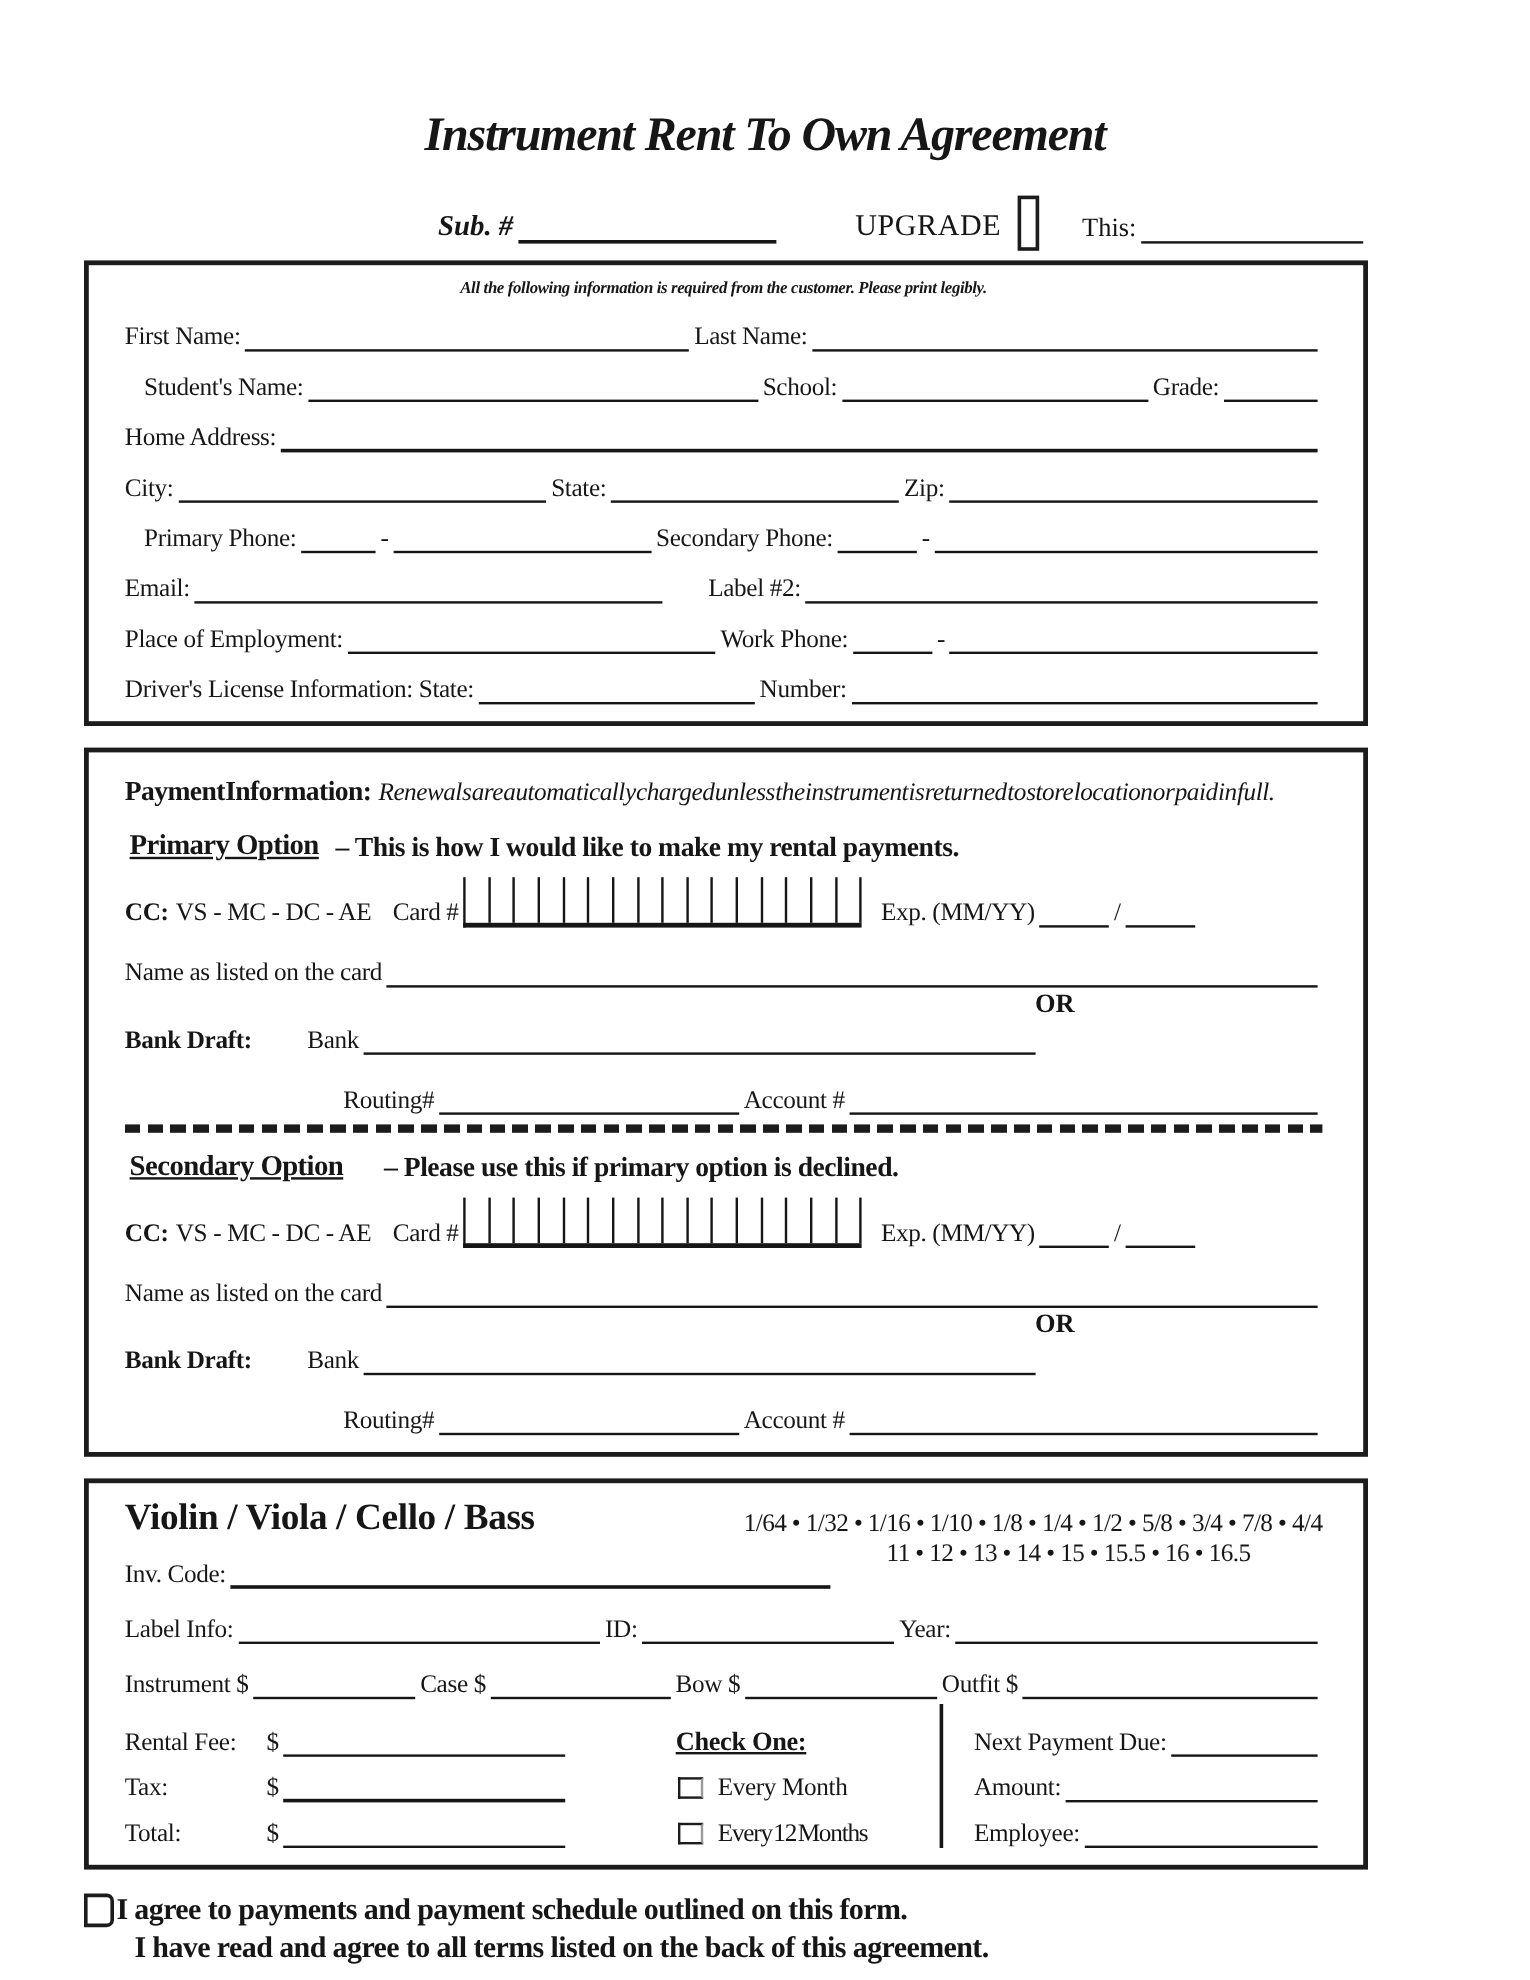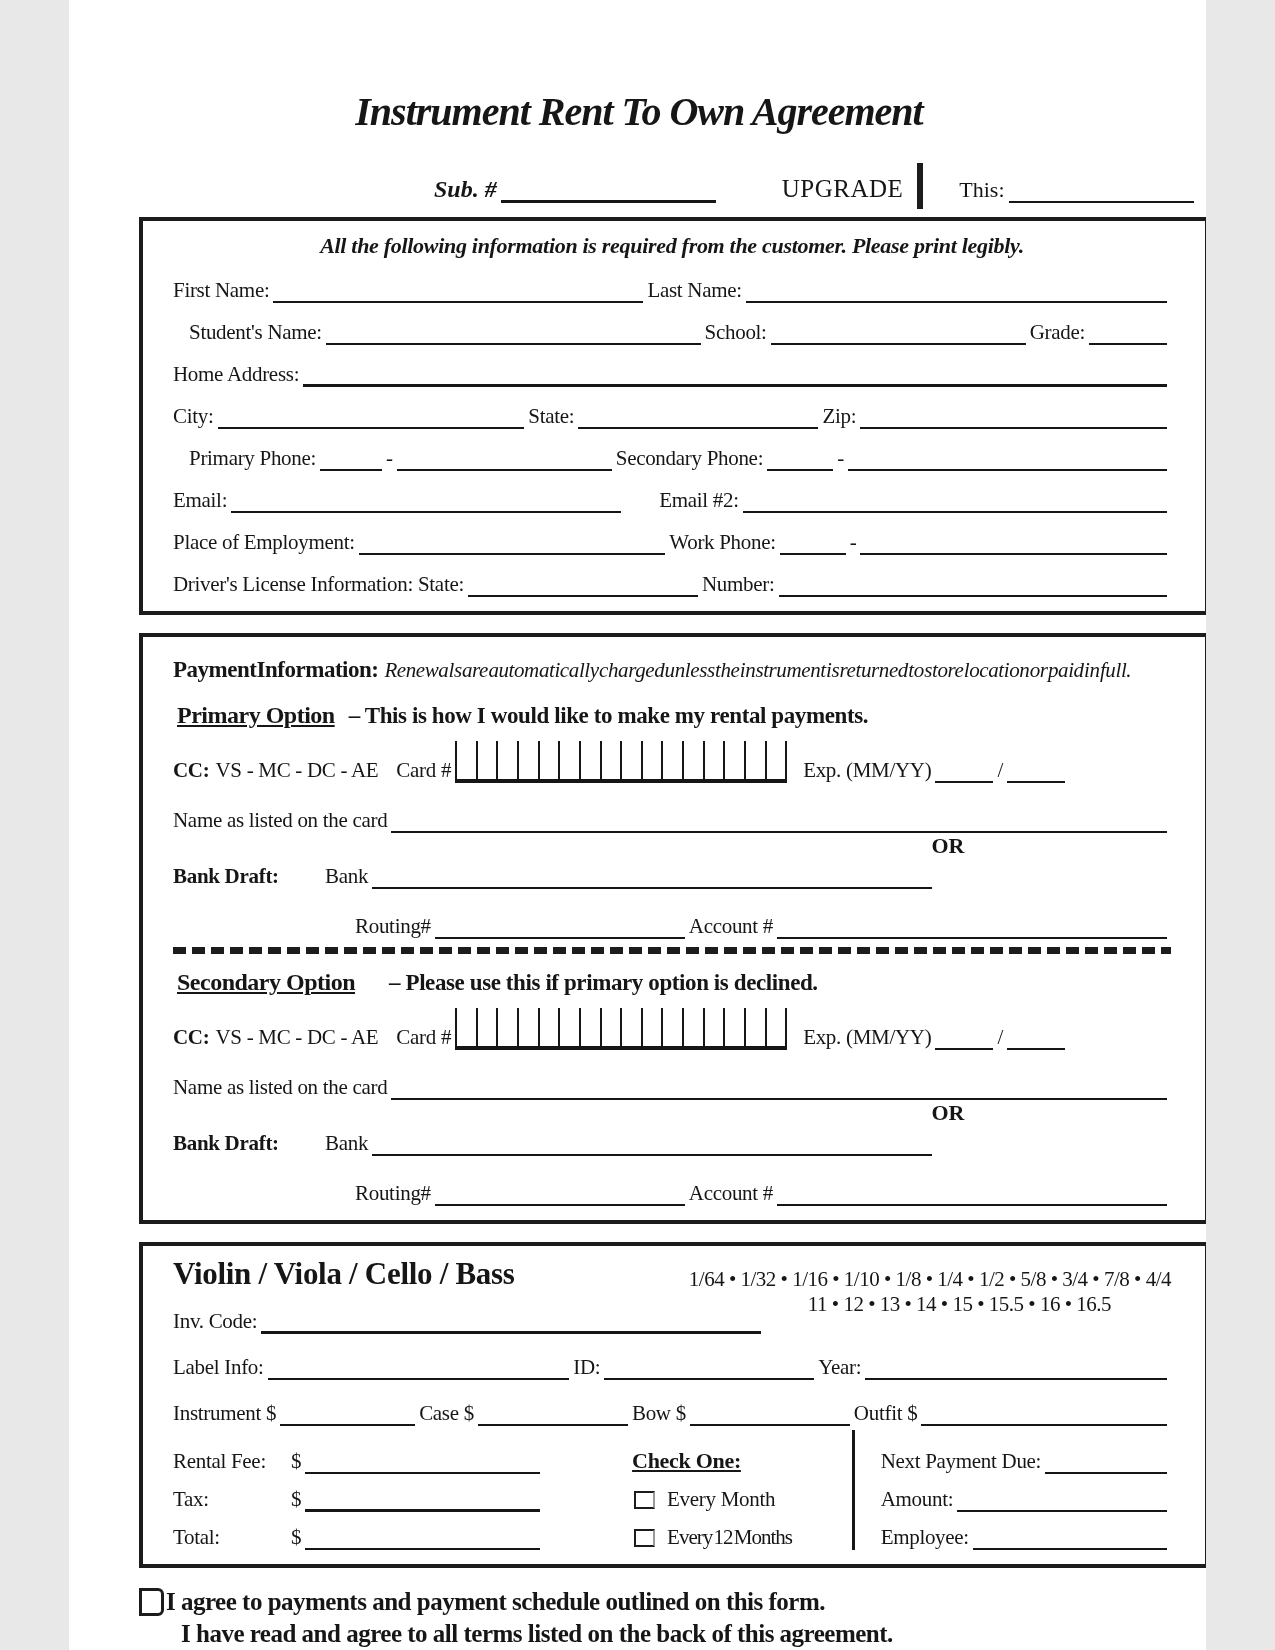--- a/index.html
+++ b/index.html
@@ -1,17 +1,17 @@
 <!DOCTYPE html>
 <html><head>
 <meta charset="utf-8">
 <style>
   html,body{margin:0;padding:0;background:#e8e8e8;}
   .page{
-    width:1137px;height:1650px;background:#ffffff;margin:0 auto;
+    width:1275px;height:1650px;background:#ffffff;margin:0 auto;
     font-family:"Liberation Serif", serif;color:#161616;position:relative;
     overflow:hidden;box-sizing:border-box;
   }
   
   .title{
     text-align:center;font-size:40px;font-weight:bold;font-style:italic;
     letter-spacing:-1px;padding-top:88px;width:1140px;margin:0 auto;
   }
   .topbar{
     display:flex;align-items:flex-end;margin:26px 135px 14px 365px;height:42px;
@@ -33,21 +33,21 @@
   .fill{
     flex:1 1 auto;border-bottom:2px solid #161616;height:1.15em;min-width:24px;
     margin:0 4px;
   }
   .fill.thick{border-bottom-width:3px;}
   .fw{flex:0 0 auto;} 
   .gap{flex:0 0 auto;}
   .b{font-weight:bold;}
   
   .cust-instructions{
-    text-align:center;font-weight:bold;font-style:italic;font-size:22px;
+    text-align:center;font-weight:bold;font-style:italic;font-size:14px;
     margin:8px 0 2px 0;letter-spacing:-0.3px;
   }
   .cust .row{height:42px;}
   .indent1{padding-left:16px;}
   
   .pay-heading{font-size:21px;margin-top:8px;height:34px;display:flex;align-items:flex-end;}
   .pay-heading .hd{font-weight:bold;font-size:23px;word-spacing:-5px;letter-spacing:-0.5px;white-space:nowrap;}
   .pay-heading .note{font-style:italic;word-spacing:-4.5px;letter-spacing:-0.4px;margin-left:6px;white-space:nowrap;}
   .opt-title-row{height:46px;display:flex;align-items:flex-end;font-size:24px;padding-left:4px;}
   .opt-title{font-weight:bold;text-decoration:underline;letter-spacing:-0.5px;white-space:nowrap;}
@@ -153,21 +153,21 @@
       <span class="lbl">Secondary Phone:</span>
       <span class="fill fw" style="width:66px"></span>
       <span class="lbl">-</span>
       <span class="fill"></span>
     </div>
 
     <div class="row">
       <span class="lbl">Email:</span>
       <span class="fill" style="max-width:390px"></span>
       <span class="gap" style="width:34px"></span>
-      <span class="lbl">Email #2:</span>
+      <span class="lbl">Label #2:</span>
       <span class="fill"></span>
     </div>
 
     <div class="row">
       <span class="lbl">Place of Employment:</span>
       <span class="fill" style="max-width:320px"></span>
       <span class="lbl">Work Phone:</span>
       <span class="fill fw" style="width:66px"></span>
       <span class="lbl">-</span>
       <span class="fill"></span>

